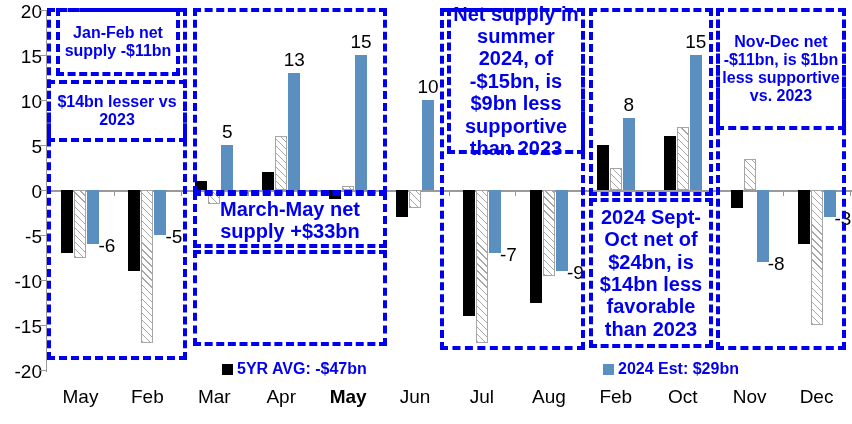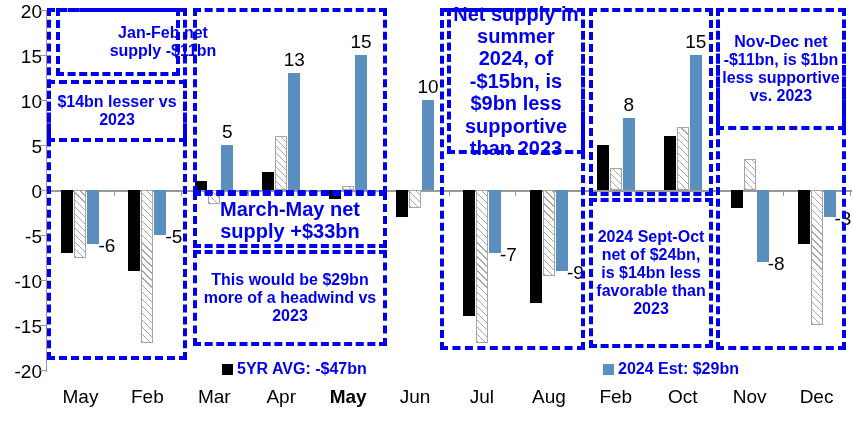--- a/index.html
+++ b/index.html
@@ -170,39 +170,38 @@
       <div class="x-tick-mark" style="left: 716.167px; top: 190px;"></div>
       <div class="x-label" style="left: 652.708px; width: 60px;">Oct</div>
       <div class="x-tick-mark" style="left: 783.083px; top: 190px;"></div>
       <div class="x-label" style="left: 719.625px; width: 60px;">Nov</div>
       <div class="x-tick-mark" style="left: 850px; top: 190px;"></div>
       <div class="x-label" style="left: 786.542px; width: 60px;">Dec</div>
     </div>
 
   <div class="anno" style="left:47px;top:8px;width:140px;height:352px;"></div>
   <div class="anno" style="left:56px;top:8px;width:124px;height:68px;"></div>
-  <div class="anno-text" style="left:58px;top:10px;width:120px;height:64px;font-size:16px;margin-left:45px;">Jan-Feb net supply -$11bn</div>
+  <div class="anno-text" style="left:58px;top:10px;width:120px;height:64px;font-size:16px;">Jan-Feb net supply -$11bn</div>
 
   <div class="anno" style="left:47px;top:80px;width:140px;height:62px;"></div>
   <div class="anno-text" style="left:50px;top:82px;width:134px;height:58px;font-size:16px;">$14bn lesser vs 2023</div>
 
   <div class="anno" style="left:193px;top:8px;width:194px;height:186px;"></div>
   <div class="anno-text" style="left:198px;top:196px;width:184px;height:48px;font-size:20px;">March-May net supply +$33bn</div>
   <div class="anno" style="left:193px;top:192px;width:194px;height:56px;"></div>
 
   <div class="anno" style="left:193px;top:250px;width:194px;height:96px;"></div>
-  <div class="anno-text" style="left:196px;top:252px;width:188px;height:92px;font-size:16px;">This would be $29bn more of a headwind vs 2023</div>
 
   <div class="anno" style="left:440px;top:8px;width:145px;height:342px;"></div>
   <div class="anno" style="left:447px;top:8px;width:138px;height:146px;"></div>
   <div class="anno-text" style="left:449px;top:10px;width:134px;height:142px;font-size:20px;">Net supply in summer 2024, of -$15bn, is $9bn less supportive than 2023</div>
 
   <div class="anno" style="left:589px;top:8px;width:124px;height:188px;"></div>
   <div class="anno" style="left:589px;top:198px;width:124px;height:150px;"></div>
-  <div class="anno-text" style="left:591px;top:200px;width:120px;height:146px;font-size:16px;">2024 Sept-Oct net of $24bn, is $14bn less favorable than 2023</div>
+  <div class="anno-text" style="left:591px;top:200px;width:120px;height:146px;font-size:20px;">2024 Sept-Oct net of $24bn, is $14bn less favorable than 2023</div>
 
   <div class="anno" style="left:716px;top:8px;width:130px;height:342px;"></div>
   <div class="anno" style="left:716px;top:8px;width:130px;height:122px;"></div>
   <div class="anno-text" style="left:718px;top:10px;width:126px;height:118px;font-size:16px;">Nov-Dec net -$11bn, is $1bn less supportive vs. 2023</div>
 
   <div id="legend">
     <div class="legend-item" style="left:222px;">
       <span class="legend-swatch avg"></span>
       <span class="legend-label">5YR AVG: -$47bn</span>
     </div>

